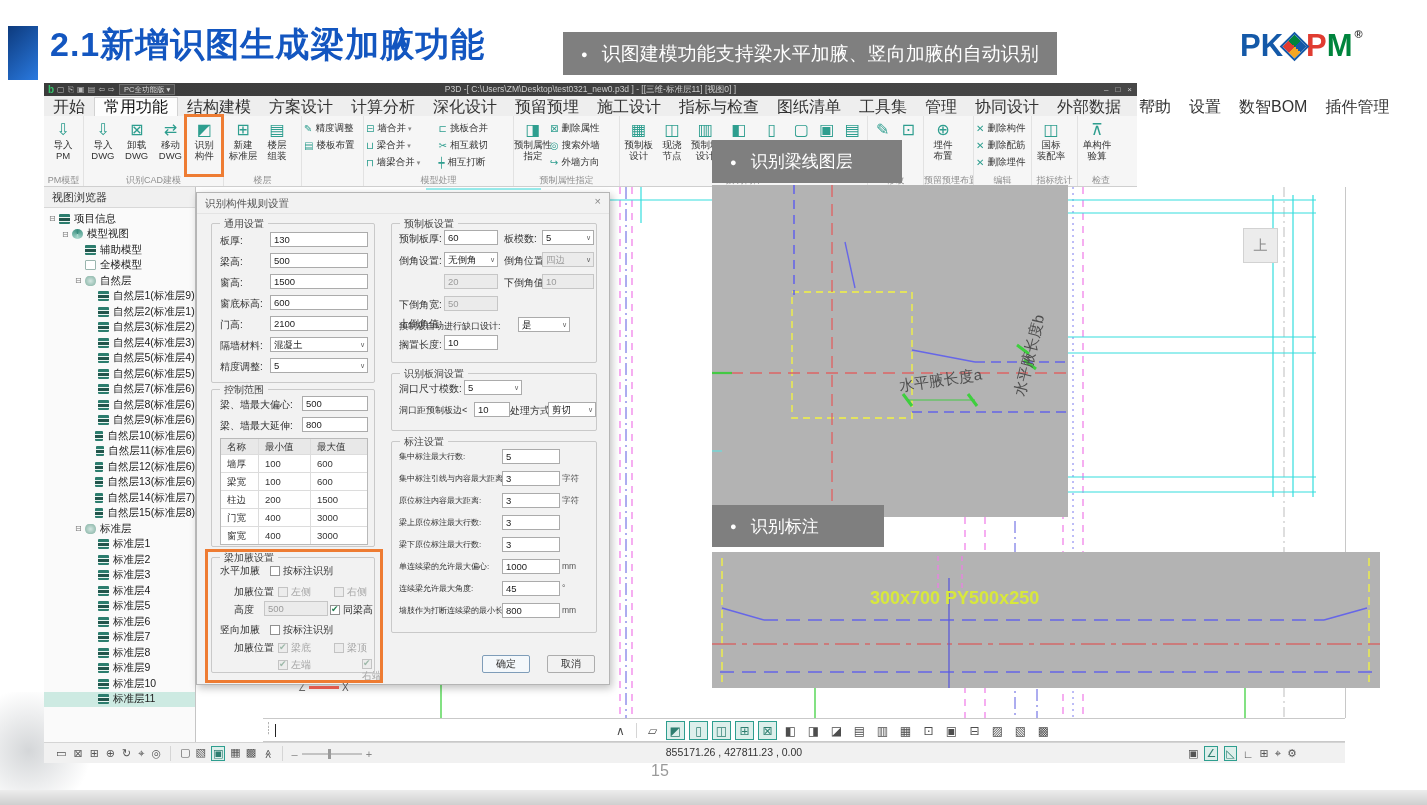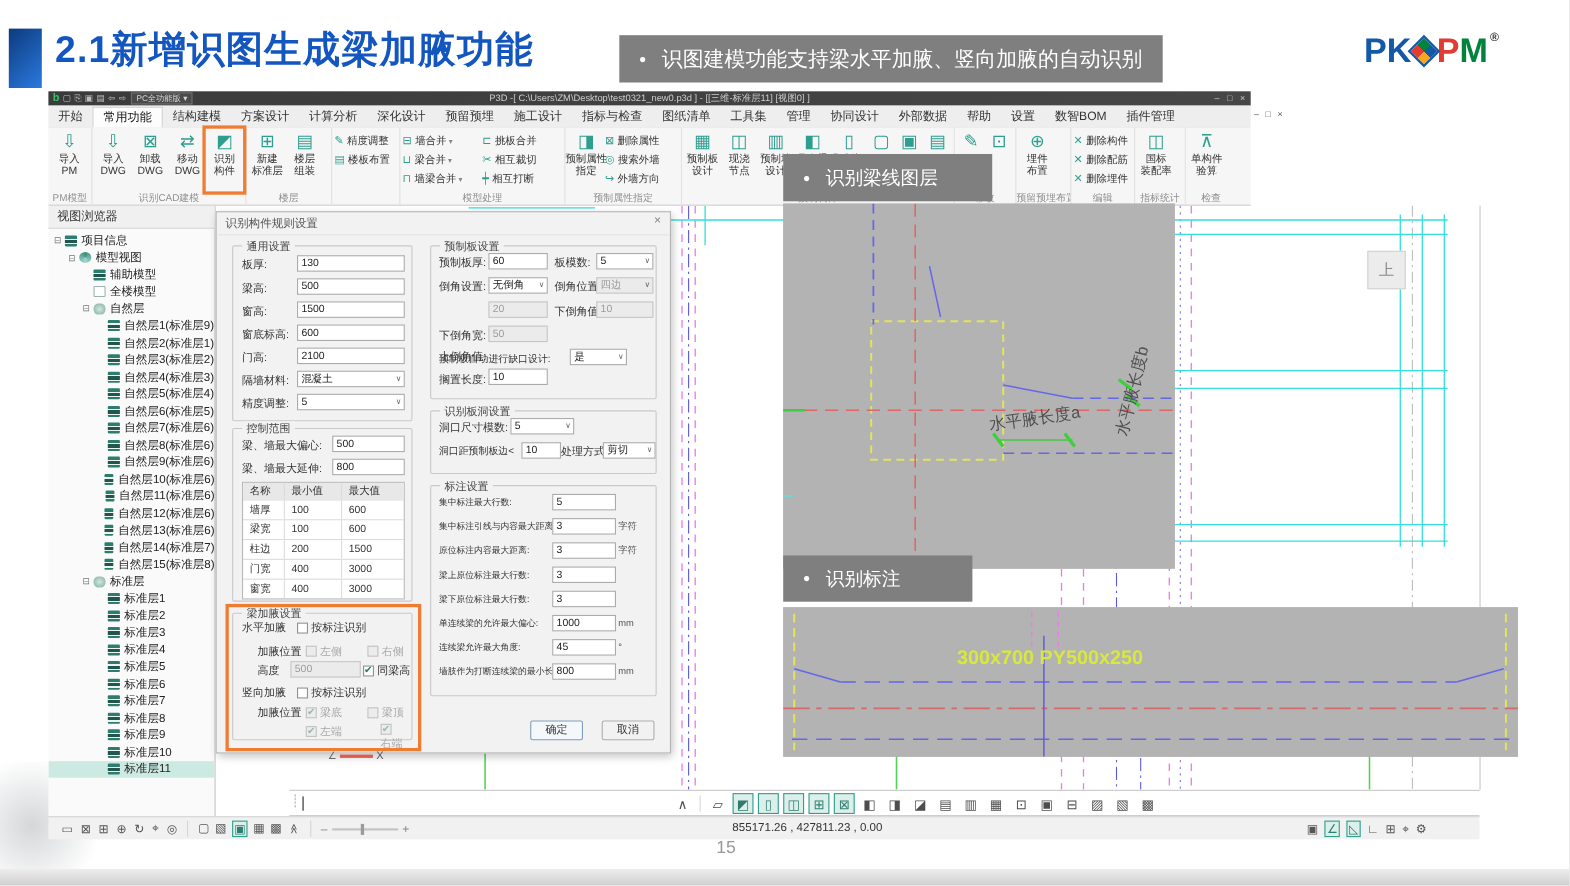--- a/index.html
+++ b/index.html
@@ -20,21 +20,21 @@
   #pkpm .reg{font-size:11px;color:#333;align-self:flex-start;margin-left:2px;}
   
   #titlebar{left:44px;top:83px;width:1093px;height:13px;background:linear-gradient(90deg,#3b3b3b,#474747);color:#cfcfcf;font-size:8.5px;z-index:2;}
   #titlebar .ttext{position:absolute;left:0;right:0;text-align:center;line-height:13px;color:#cccccc;}
   #qaccess{position:absolute;left:4px;top:0;display:flex;align-items:center;height:13px;gap:3px;z-index:2;}
   #qaccess .qi{font-size:8px;color:#bdbdbd;line-height:13px;}
   #qaccess .qi.green{color:#35c06a;font-weight:bold;font-size:10px;}
   #modebox{border:1px solid #6f6f6f;background:#4a4a4a;height:9px;line-height:9px;padding:0 4px;font-size:7.5px;color:#d8d8d8;margin-left:3px;}
   .winctl{position:absolute;right:5px;top:0;display:flex;gap:7px;font-size:8px;line-height:13px;z-index:3;}
   #menubar{left:44px;top:96px;width:1093px;height:20px;background:#eeeeee;border-bottom:1px solid #dcdcdc;display:flex;align-items:flex-end;z-index:2;}
-  .tab{padding:0 9px;line-height:19px;font-size:11px;color:#333;white-space:nowrap;}
+  .tab{padding:0 9px;line-height:19px;font-size:16px;color:#333;white-space:nowrap;}
   .tab.active{background:#fdfdfd;border:1px solid #d2d2d2;border-bottom:none;line-height:18px;color:#111;}
   #menuctl{position:absolute;right:6px;top:3px;display:flex;gap:6px;font-size:8px;color:#555;}
   
   #ribbon{left:44px;top:116px;width:1093px;height:70px;background:#f6f6f6;border-bottom:1px solid #cfcfcf;display:flex;z-index:2;}
   .rgroup{display:flex;flex-direction:column;border-right:1px solid #e2e2e2;box-sizing:border-box;flex:none;}
   .rbody{flex:1;display:flex;padding:1px 2px 0;}
   .rlabel{height:12px;line-height:12px;font-size:9px;color:#8f8f8f;text-align:center;white-space:nowrap;overflow:hidden;}
   .big{width:34px;display:flex;flex-direction:column;align-items:center;font-size:9.5px;color:#333;line-height:10.5px;padding-top:2px;box-sizing:border-box;text-align:center;white-space:nowrap;}
   .big .bicon{font-size:16px;color:#2e9e8f;height:21px;line-height:21px;}
   .big.hl{outline:3px solid #ee7c33;outline-offset:0px;}
@@ -835,21 +835,21 @@
         <span class="flabel">竖向加腋</span>
         <span style="position:absolute;left:58px;top:4px;"><span class="cb"></span><span class="cblab">按标注识别</span></span>
       </div>
       <div class="frow" style="top:2px;height:17px;">
         <span class="flabel" style="left:22px;">加腋位置</span>
         <span class="dimtext" style="position:absolute;left:66px;top:4px;"><span class="cb dis checked"></span><span class="cblab">梁底</span></span>
         <span class="dimtext" style="position:absolute;left:122px;top:4px;"><span class="cb dis"></span><span class="cblab">梁顶</span></span>
       </div>
       <div class="frow" style="top:2px;height:17px;">
         <span class="dimtext" style="position:absolute;left:66px;top:4px;"><span class="cb dis checked"></span><span class="cblab">左端</span></span>
-        <span class="dimtext" style="position:absolute;left:110px;top:4px;margin-left:24px;"><span class="cb dis checked"></span><span class="cblab">右端</span></span>
+        <span class="dimtext" style="position:absolute;left:126px;top:4px;margin-left:24px;"><span class="cb dis checked"></span><span class="cblab">右端</span></span>
       </div>
     </div>
     <div id="orangebox"></div>
 
     <div class="grp" style="left:194px;top:30px;width:204px;height:138px;">
       <span class="gtitle">预制板设置</span>
       <div class="frow" style="top:4px;height:22px;">
         <span class="flabel" style="left:7px;">预制板厚:</span>
         <span class="inp" style="left:52px;top:2px;width:46px;"><span>60</span></span>
         <span class="flabel" style="left:112px;">板模数:</span>

